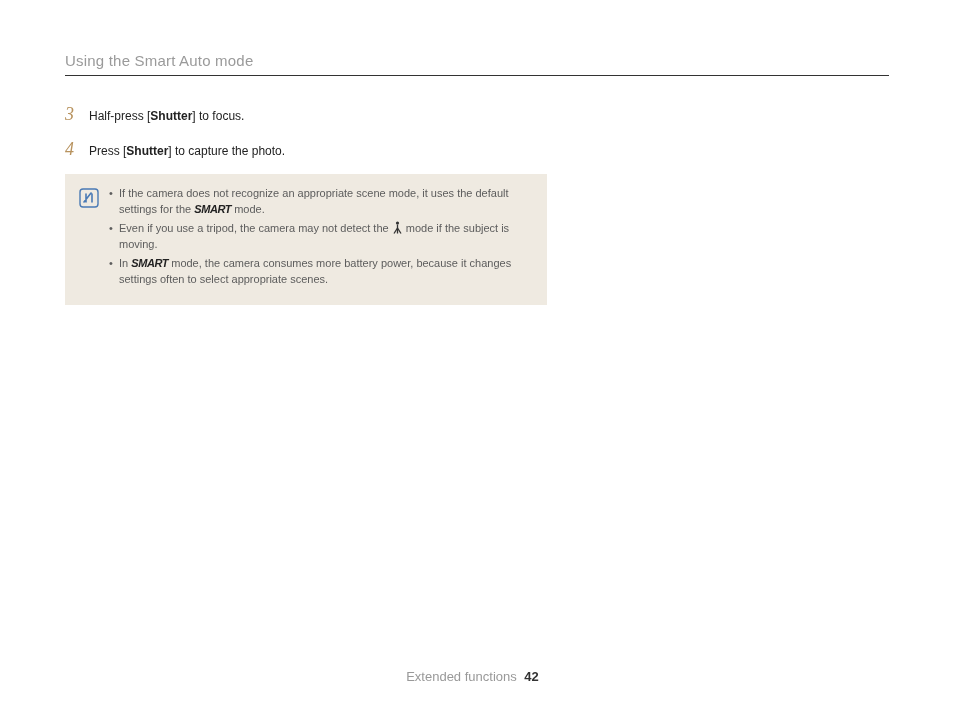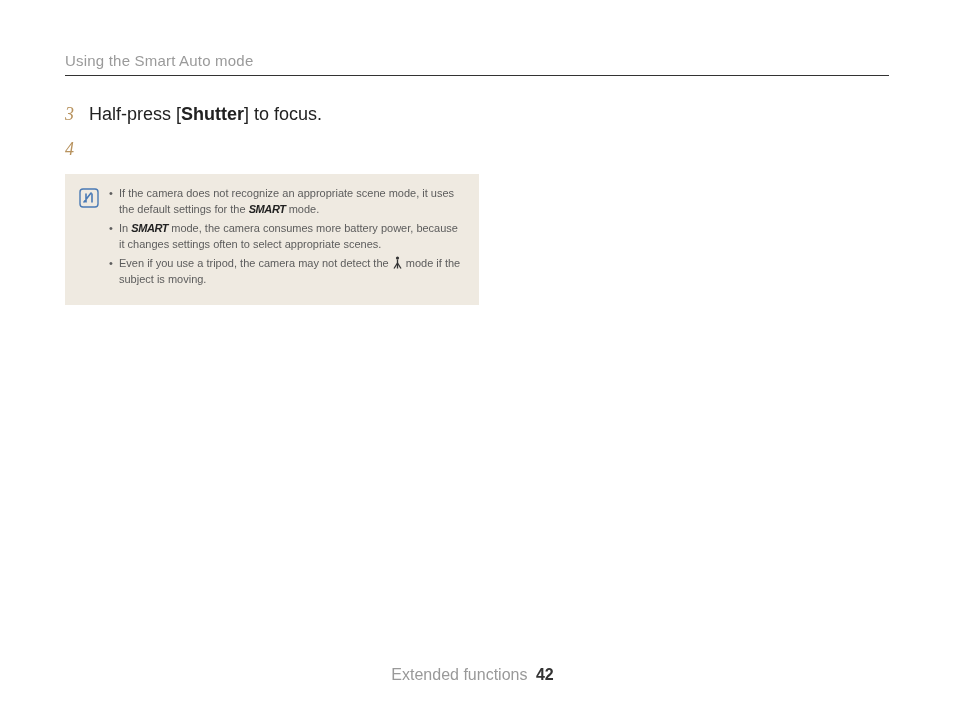--- a/index.html
+++ b/index.html
@@ -28,30 +28,30 @@
     }
     .step-num {
       font-size: 18px;
       font-style: italic;
       font-weight: 500;
       color: #b8935f;
       font-family: Georgia, serif;
       min-width: 14px;
     }
     .step-text {
-      font-size: 18px;
+      font-size: 12px;
       color: #222;
       font-weight: 300;
     }
     .step-text strong, .step-text .bold { font-weight: bold; }
     .notebox {
       background: #efeae1;
       margin-top: 10px;
       padding: 12px 14px 14px 14px;
-      width: 414px;
+      width: 482px;
       display: flex;
       gap: 10px;
       align-items: flex-start;
     }
     .note-icon {
       width: 20px;
       height: 20px;
       flex-shrink: 0;
       margin-top: 2px;
     }
@@ -88,71 +88,74 @@
       height: 13px;
       vertical-align: -2px;
       position: relative;
     }
     .footer {
       position: absolute;
       bottom: 36px;
       left: 0;
       right: 9px;
       text-align: center;
-      font-size: 16px;
+      font-size: 13px;
       color: #999;
     }
     .footer .pg { color: #333; font-weight: bold; margin-left: 4px; }
   </style>
 </head>
 <body>
 
 <div class="section-title">Using the Smart Auto mode</div>
 
 <div class="step">
   <span class="step-num">3</span>
   <span class="step-text">
     <span>Half-press [</span><strong>Shutter</strong><span>] to focus.</span>
   </span>
 </div>
 
 <div class="step">
   <span class="step-num">4</span>
+  <span class="step-text">
+    <span>Press [</span><strong>Shutter</strong><span>] to capture the photo.</span>
+  </span>
 </div>
 
 <div class="notebox">
   <span class="note-icon">
     <svg viewBox="0 0 20 20" width="20" height="20">
       <rect x="1" y="1" width="18" height="18" rx="3" fill="none" stroke="#4a7ab5" stroke-width="1.4"></rect>
       <path d="M5 14 L12 5 M7 6 L7 14 M13 6 L13 14" stroke="#4a7ab5" stroke-width="1.6" fill="none" stroke-linecap="round"></path>
     </svg>
   </span>
   <ul class="note-list">
     <li>
       <span>If the camera does not recognize an appropriate scene mode, it uses the default settings for the </span>
       <span class="smart-label">SMART</span>
       <span> mode.</span>
     </li>
     <li>
-      <span>In </span>
-      <span class="smart-label">SMART</span>
-      <span> mode, the camera consumes more battery power, because it changes settings often to select appropriate scenes.</span>
-    </li>
-    <li>
       <span>Even if you use a tripod, the camera may not detect the </span>
       <span class="tripod-icon">
         <svg viewBox="0 0 11 13" width="11" height="13">
           <circle cx="5.5" cy="2" r="1.6" fill="#333"></circle>
           <line x1="5.5" y1="3.5" x2="5.5" y2="7" stroke="#333" stroke-width="1.3"></line>
           <line x1="5.5" y1="7" x2="2" y2="12.5" stroke="#333" stroke-width="1.3"></line>
           <line x1="5.5" y1="7" x2="9" y2="12.5" stroke="#333" stroke-width="1.3"></line>
           <line x1="5.5" y1="7" x2="5.5" y2="12.5" stroke="#333" stroke-width="1.3"></line>
         </svg>
       </span>
       <span> mode if the subject is moving.</span>
     </li>
+    <li>
+      <span>In </span>
+      <span class="smart-label">SMART</span>
+      <span> mode, the camera consumes more battery power, because it changes settings often to select appropriate scenes.</span>
+    </li>
   </ul>
 </div>
 
 <div class="footer">
   <span>Extended functions</span>
   <span class="pg">42</span>
 </div>
 
 </body></html>

